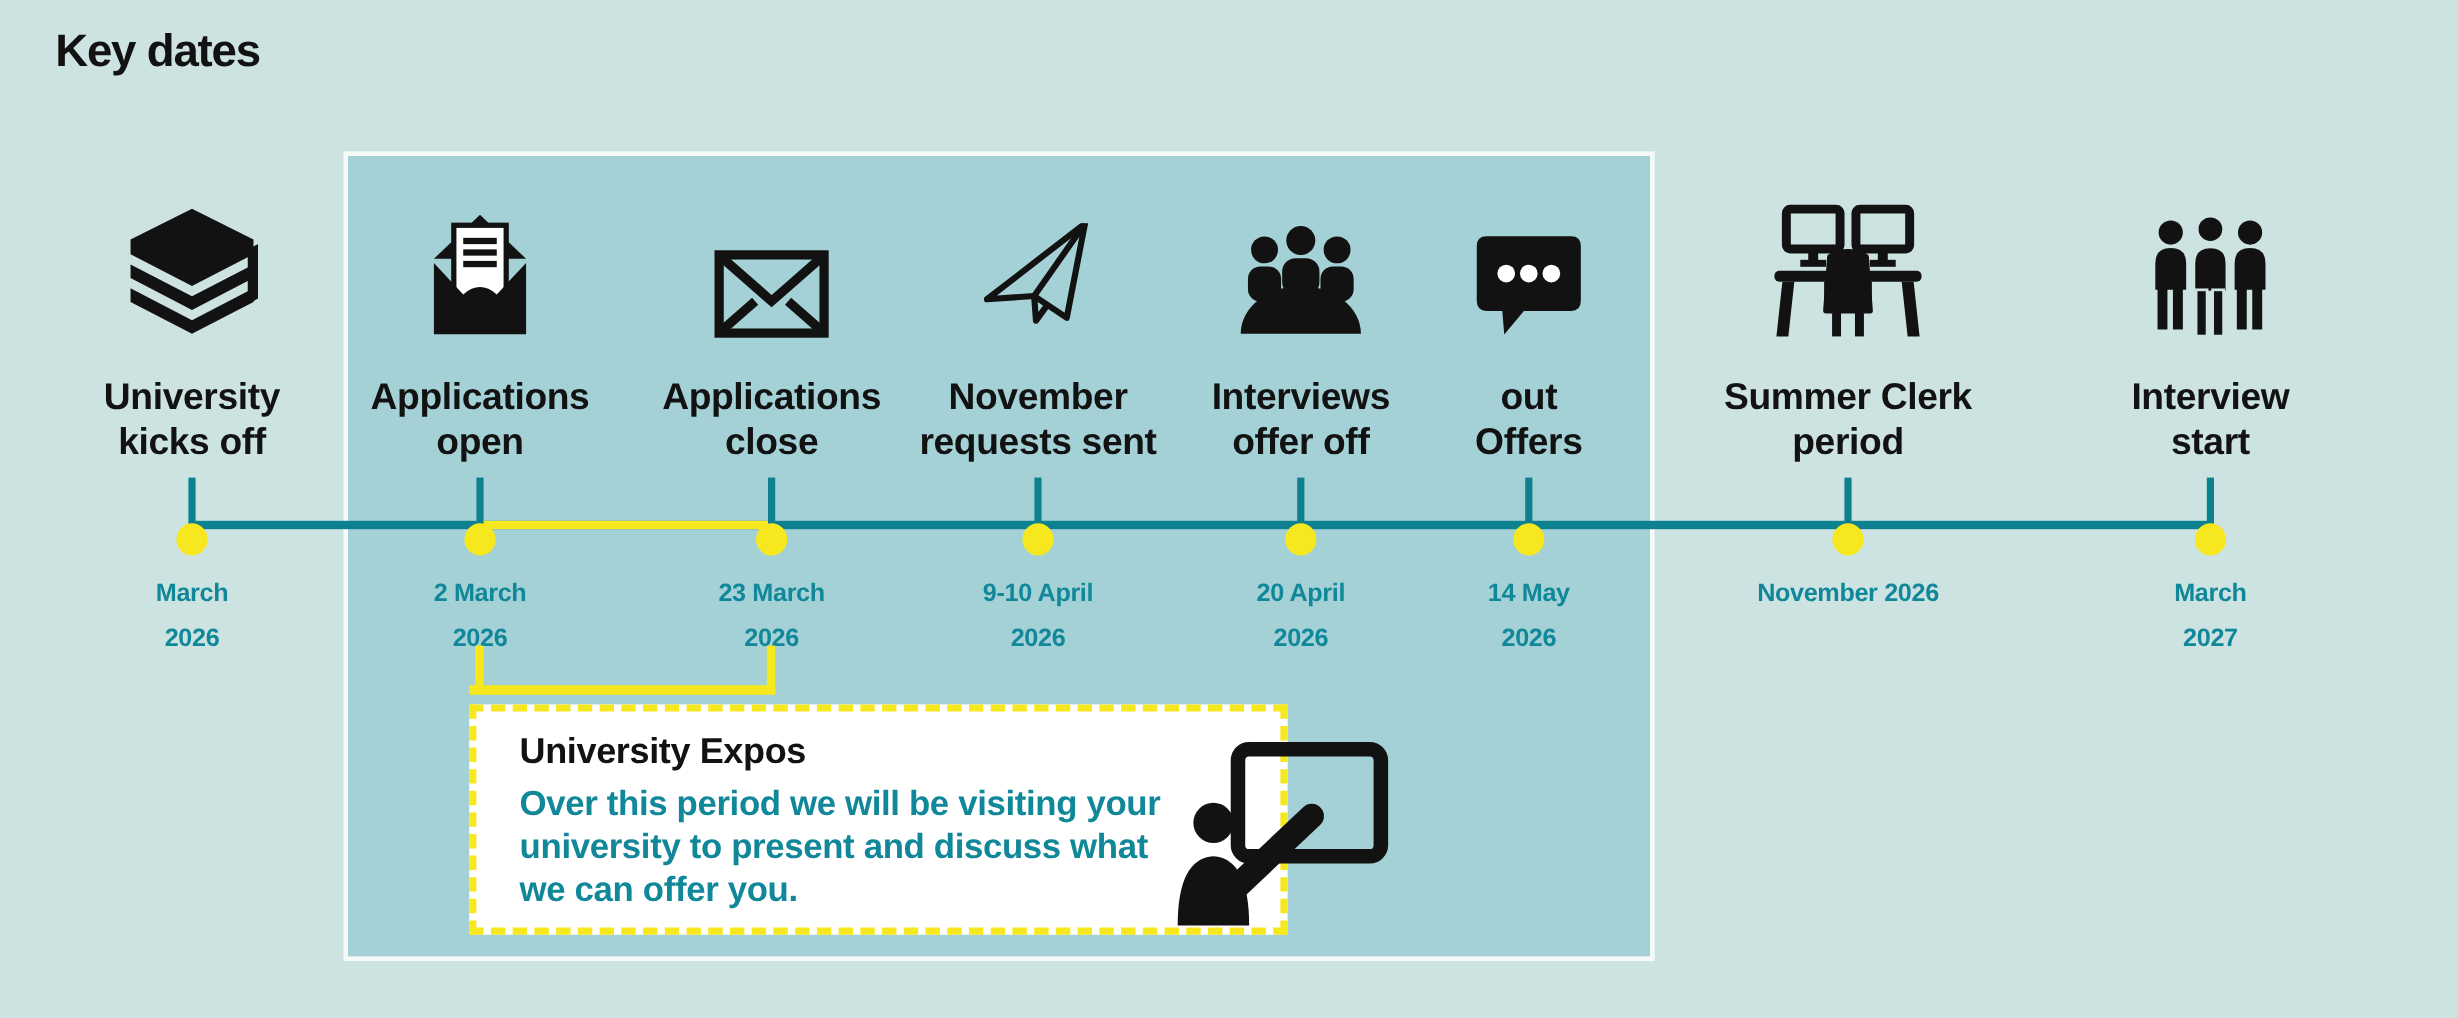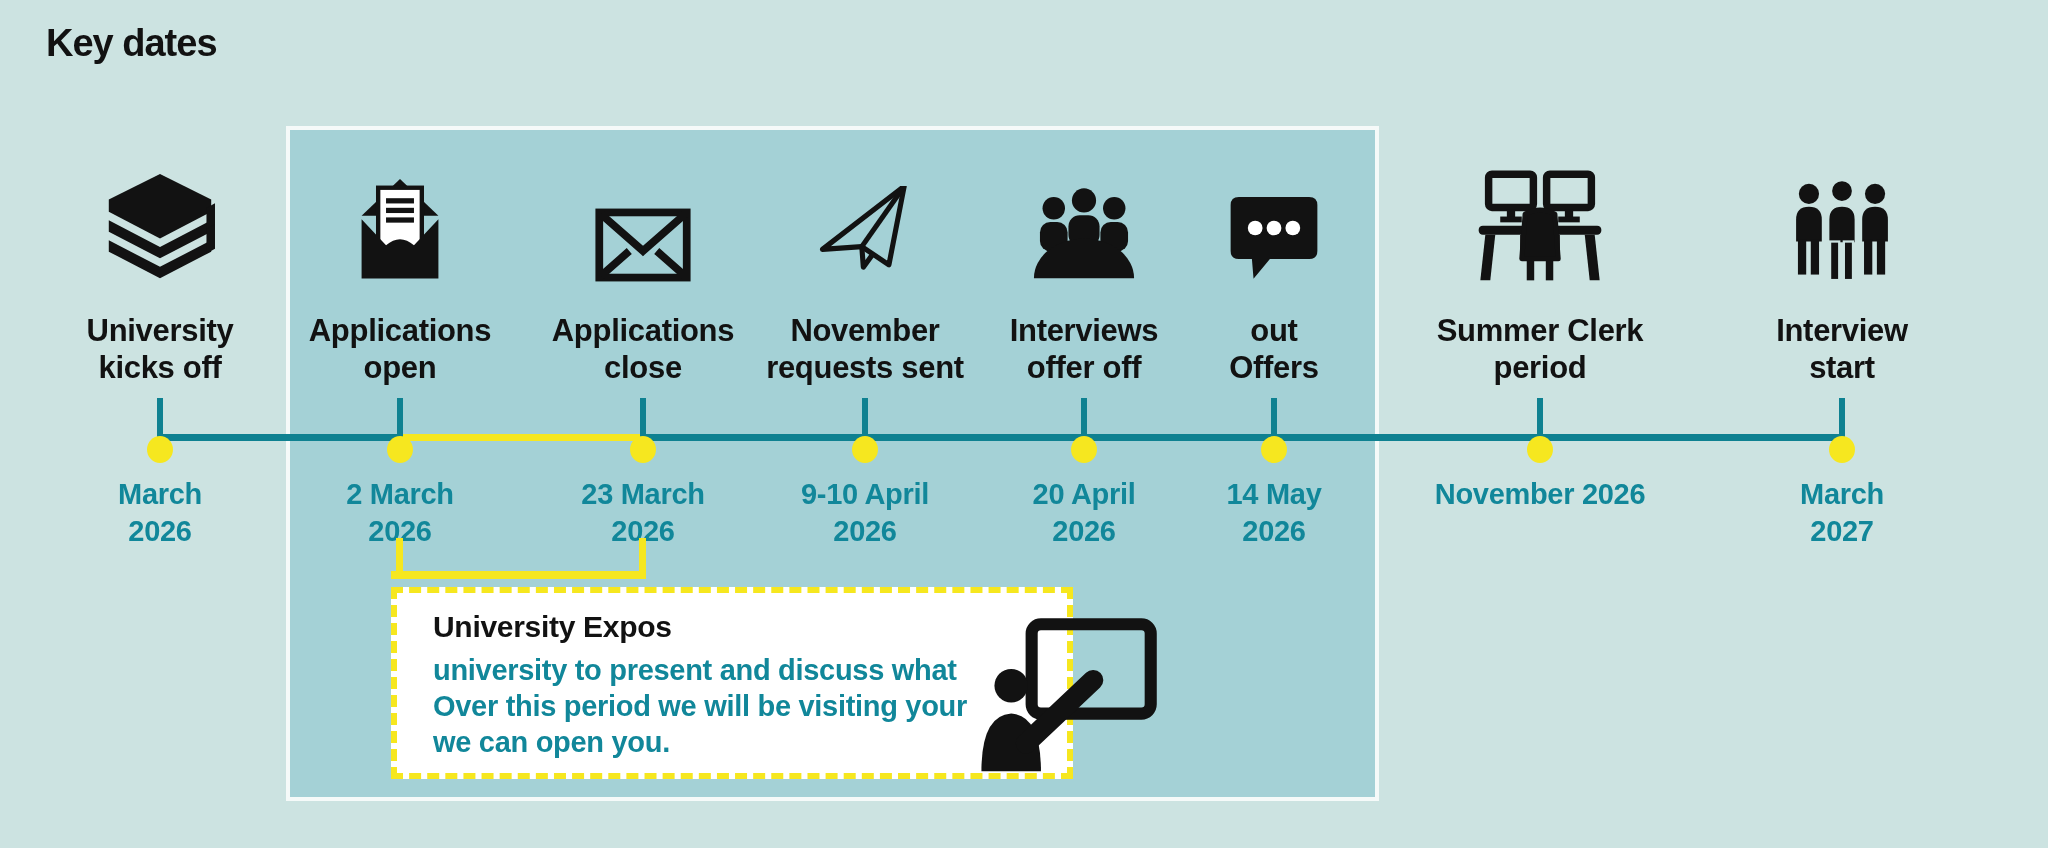--- a/index.html
+++ b/index.html
@@ -51,21 +51,21 @@
   .m-tick{
     position:absolute;left:calc(50% - 3px);top:386px;width:6px;height:46px;
     background:var(--teal-line);z-index:4;
   }
   .m-dot{
     position:absolute;left:calc(50% - 13px);top:424px;width:26px;height:27px;
     border-radius:50%;background:var(--yellow);z-index:5;
   }
   .m-date{
     position:absolute;left:0;top:464px;width:300px;text-align:center;
-    font-size:29px;line-height:37px;font-weight:700;color:var(--teal-text);letter-spacing:-0.3px;
+    font-size:21px;line-height:37px;font-weight:700;color:var(--teal-text);letter-spacing:-0.3px;
   }
 
   
   .bracket-bar{position:absolute;width:7px;background:var(--yellow);z-index:6;}
   .callout{
     position:absolute;left:391px;top:587px;width:682px;height:192px;
     background:var(--callout-bg);
     border:6px dashed var(--yellow);
     z-index:5;
   }
@@ -296,23 +296,23 @@
   </div>
     </div>
 
   <div class="bracket-bar" id="bracket-left" style="left: 396px; top: 538px; height: 40px;"></div>
   <div class="bracket-bar" id="bracket-right" style="left: 639px; top: 538px; height: 40px;"></div>
   <div class="callout-solid-top"></div>
 
   <div class="callout">
     <div class="callout-title">University Expos</div>
     <div class="callout-body" id="callout-body">
+        <span class="line">Over this period we will be visiting your</span>
         <span class="line">university to present and discuss what</span>
-        <span class="line">Over this period we will be visiting your</span>
-        <span class="line">we can open you.</span>
+        <span class="line">we can offer you.</span>
       </div>
     <div class="callout-icon" id="callout-icon">
         <svg viewBox="0 0 200 172" width="196" height="160">
           <rect x="62" y="10" width="128" height="96" rx="10" fill="none" stroke="#121212" stroke-width="13"></rect>
           <circle cx="40" cy="76" r="18" fill="#121212"></circle>
           <path d="M8 168 Q8 108 40 106 Q72 108 72 168 Z" fill="#121212"></path>
           <line x1="56" y1="138" x2="128" y2="70" stroke="#121212" stroke-width="22" stroke-linecap="round"></line>
         </svg>
       </div>
   </div>

